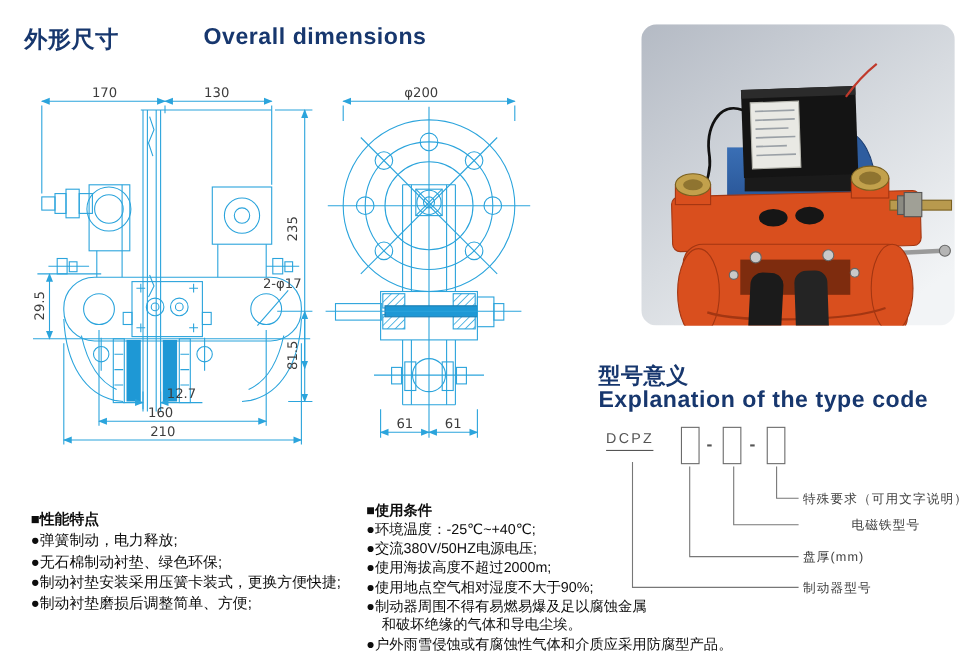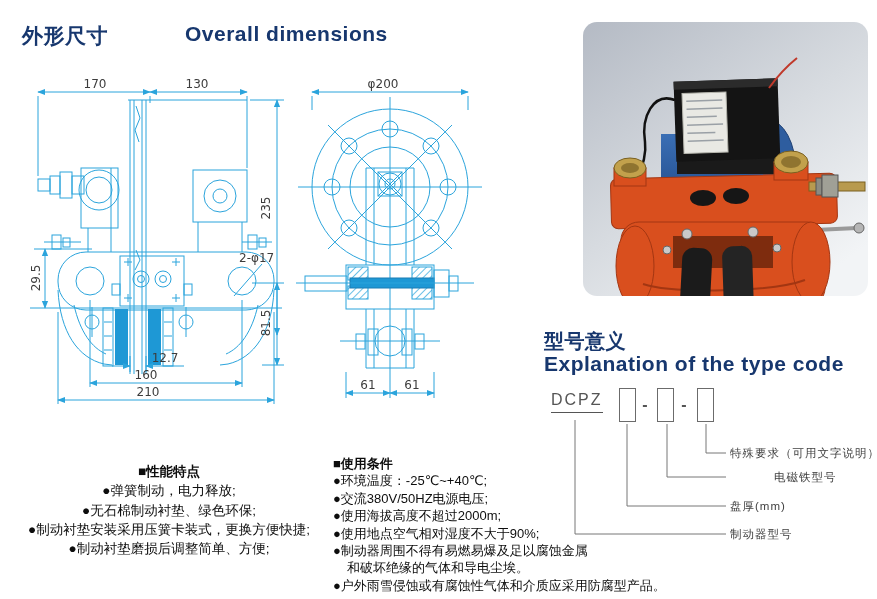--- a/index.html
+++ b/index.html
@@ -7,30 +7,30 @@
     width:877px;height:599px;position:relative;overflow:hidden;background:#ffffff;
     font-family:"Liberation Sans","DejaVu Sans",sans-serif;color:#111;
   }
   .abs{position:absolute;}
   .navy{color:#17376e;font-weight:bold;}
   .h1{font-size:21px;letter-spacing:0.5px;white-space:nowrap;}
   .h2{font-size:20px;letter-spacing:0.5px;white-space:nowrap;}
   svg{display:block;}
   svg text{font-family:"DejaVu Sans","Liberation Sans",sans-serif;font-size:12px;fill:#3c3c3c;}
   .code-prefix{
-    position:absolute;left:551px;top:391px;font-size:16px;color:#555;
+    position:absolute;left:551px;top:391px;font-size:13px;color:#555;
     letter-spacing:2px;border-bottom:1.5px solid #555;padding-bottom:3px;white-space:nowrap;
   }
   .code-box{position:absolute;width:15px;height:32px;border:1.5px solid #6b6b6b;top:388px;background:#fff;}
   .code-dash{position:absolute;top:396px;width:14px;text-align:center;font-size:16px;color:#555;font-weight:bold;}
   .code-label{position:absolute;left:730px;font-size:11.5px;color:#3f3f3f;letter-spacing:1px;white-space:nowrap;}
   .list{position:absolute;white-space:nowrap;color:#0d0d0d;}
   .list .lh{font-weight:bold;}
   .feat{left:28px;top:462px;font-size:13.5px;}
-  .feat div{height:19.3px;line-height:19.3px;text-align:center;}
+  .feat div{height:19.3px;line-height:19.3px;}
   .cond{left:333px;top:455px;font-size:13px;}
   .cond div{height:17.4px;line-height:17.4px;}
   .cond .cont{padding-left:14px;}
 </style>
 </head>
 <body>
 
 <div class="abs navy h1" style="left:22px;top:22px;">外形尺寸</div>
 <div class="abs navy h1" style="left:185px;top:22px;">Overall dimensions</div>
 

